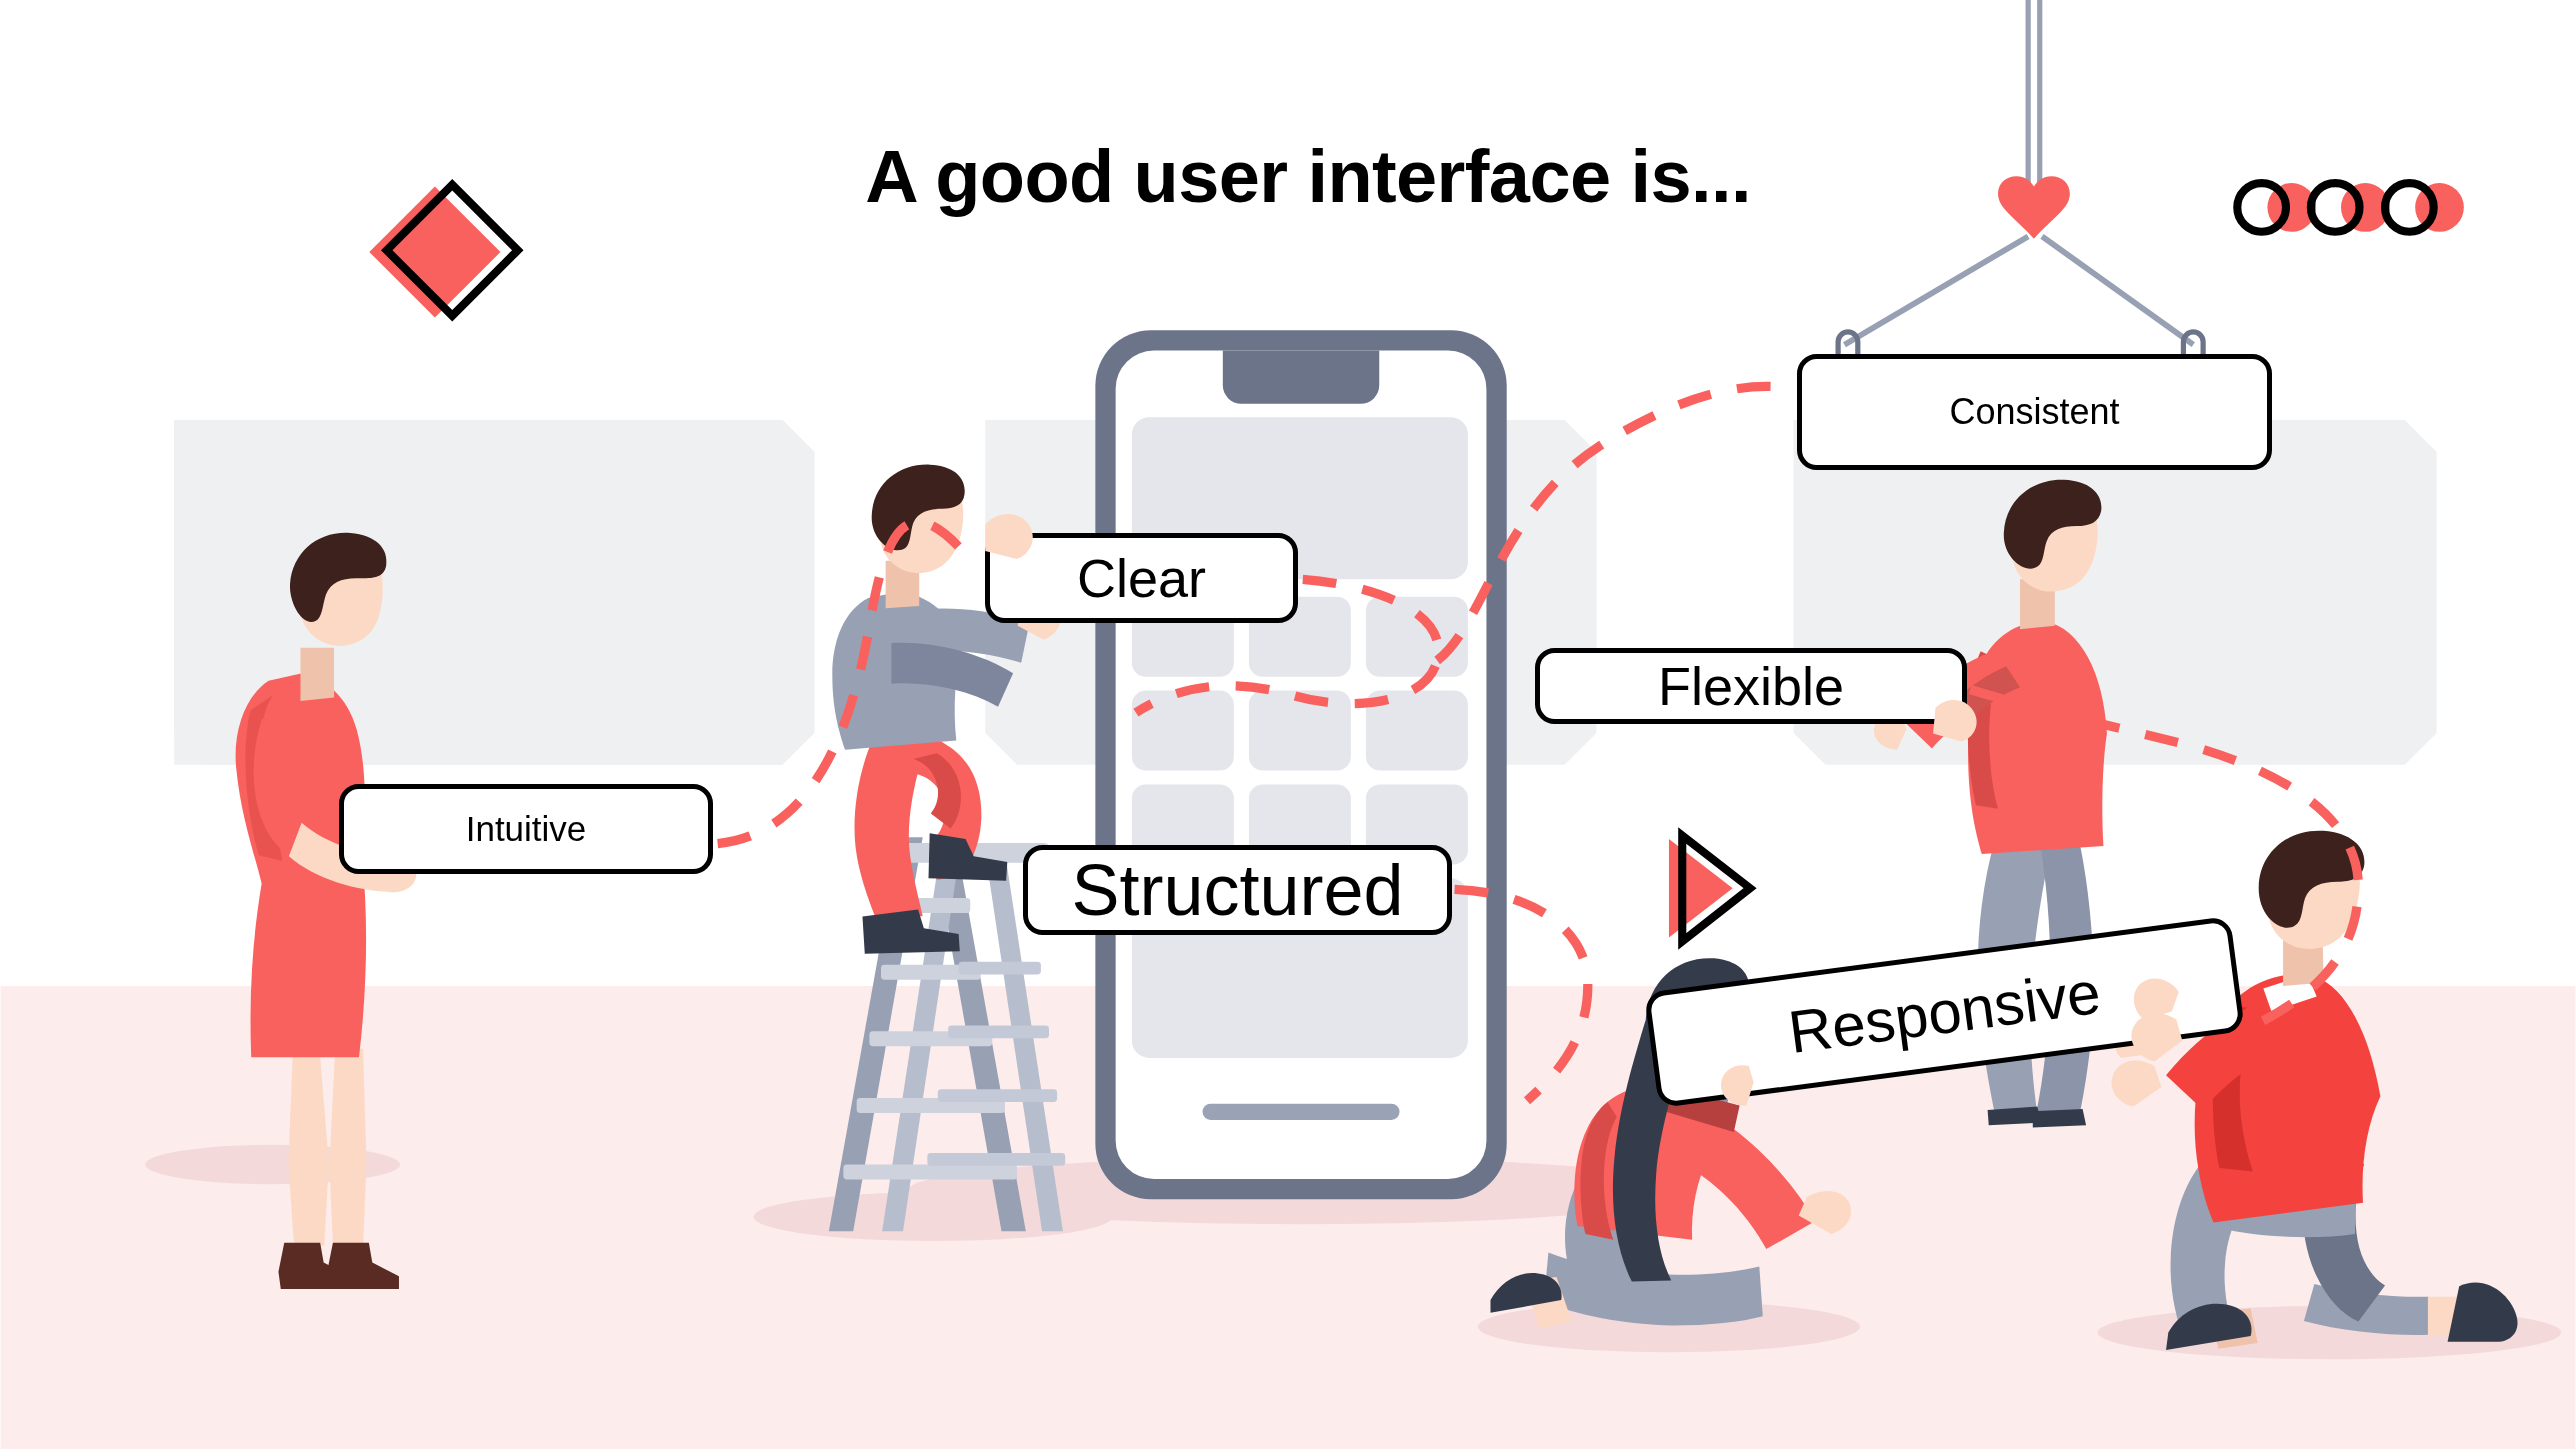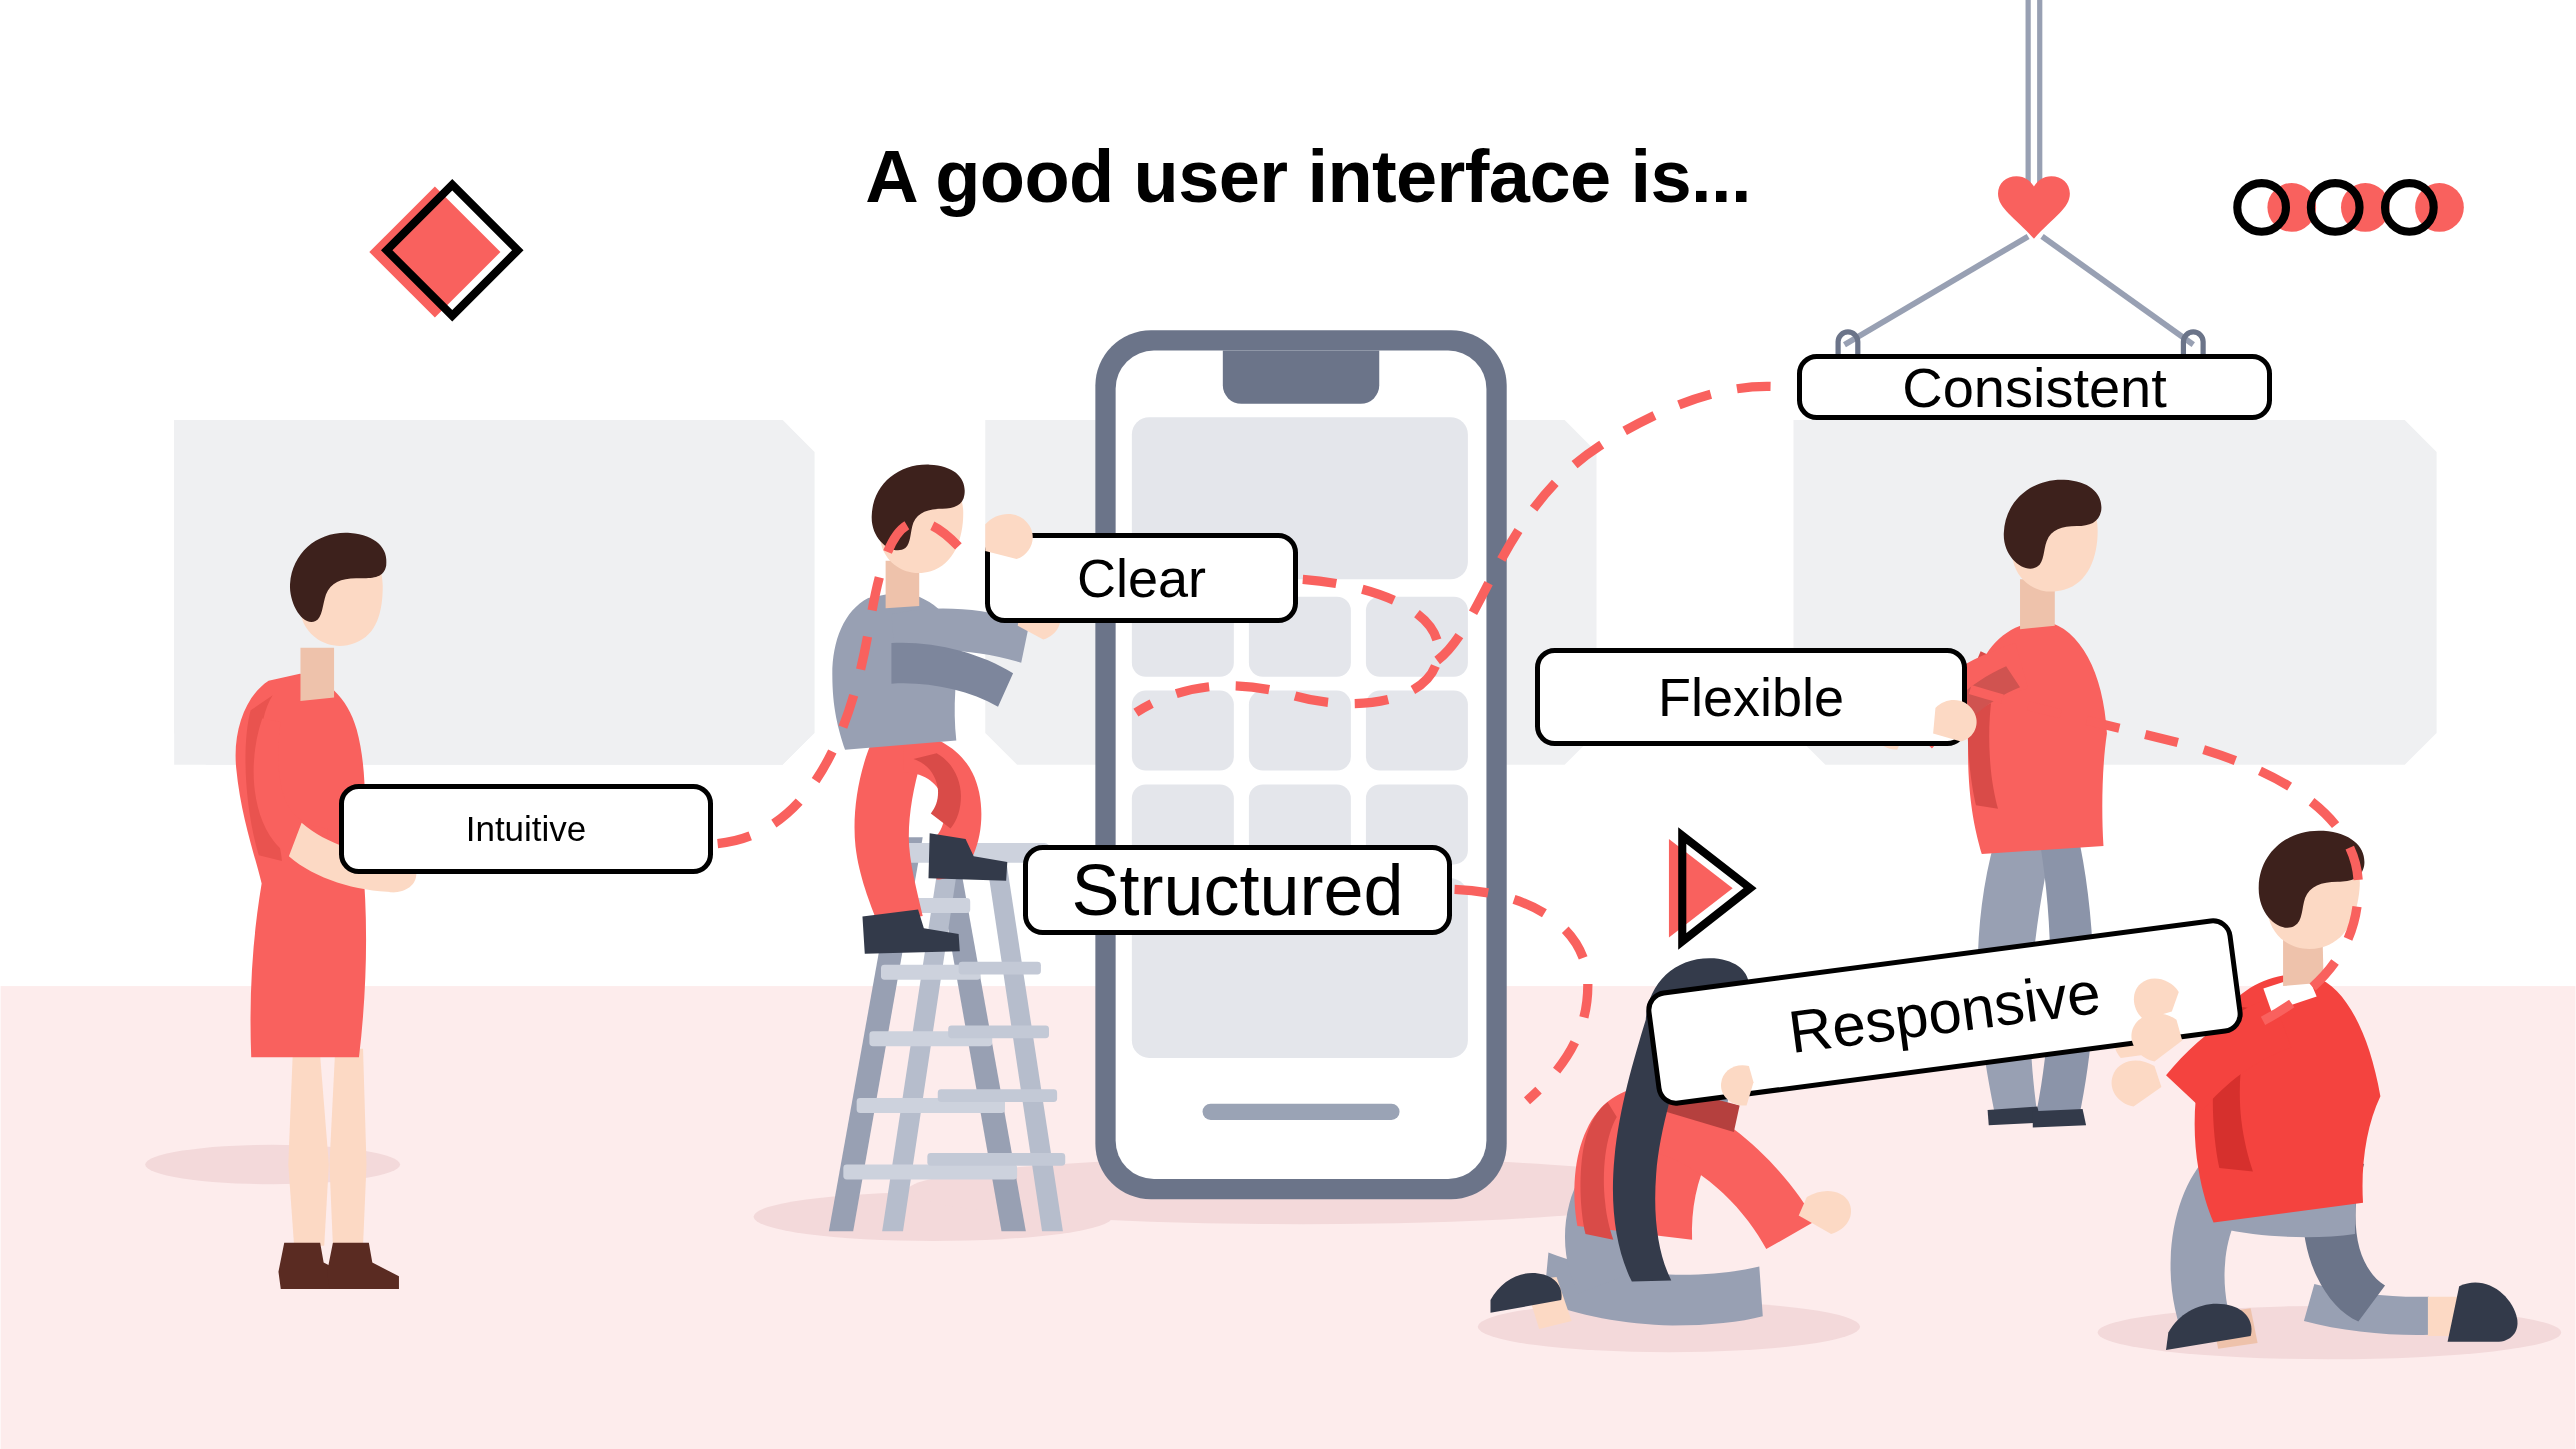--- a/index.html
+++ b/index.html
@@ -48,22 +48,22 @@
     box-sizing:border-box;
     color:#000000;
     font-family:"Liberation Sans", sans-serif;
     font-weight:400;
     white-space:nowrap;
     z-index:50;
   }
   #card-intuitive{ left:339px; top:784px; width:374px; height:90px; font-size:35px; }
   #card-clear    { left:985px;top: 533px; width:313px; height:90px; font-size:54px; }
   #card-structured{left:1023px;top:845px; width:429px; height:90px; font-size:72px; }
-  #card-flexible { left:1535px;top:648px; width:432px; height:98px; font-size:54px; }
-  #card-consistent{left:1797px;top: 354px; width:475px; height:66px; font-size:56px; z-index:40;}
+  #card-flexible { left:1535px;top:648px; width:432px; height:76px; font-size:54px; }
+  #card-consistent{left:1797px;top: 354px; width:475px; height:116px; font-size:36px; z-index:40;}
   #card-responsive{
     left:1649px;top:954px;width:591px;height:116px;font-size:60px;
     transform:rotate(-7.5deg);
     transform-origin:50% 50%;
     z-index:52;
   }
 </style>
 </head>
 <body>
 

